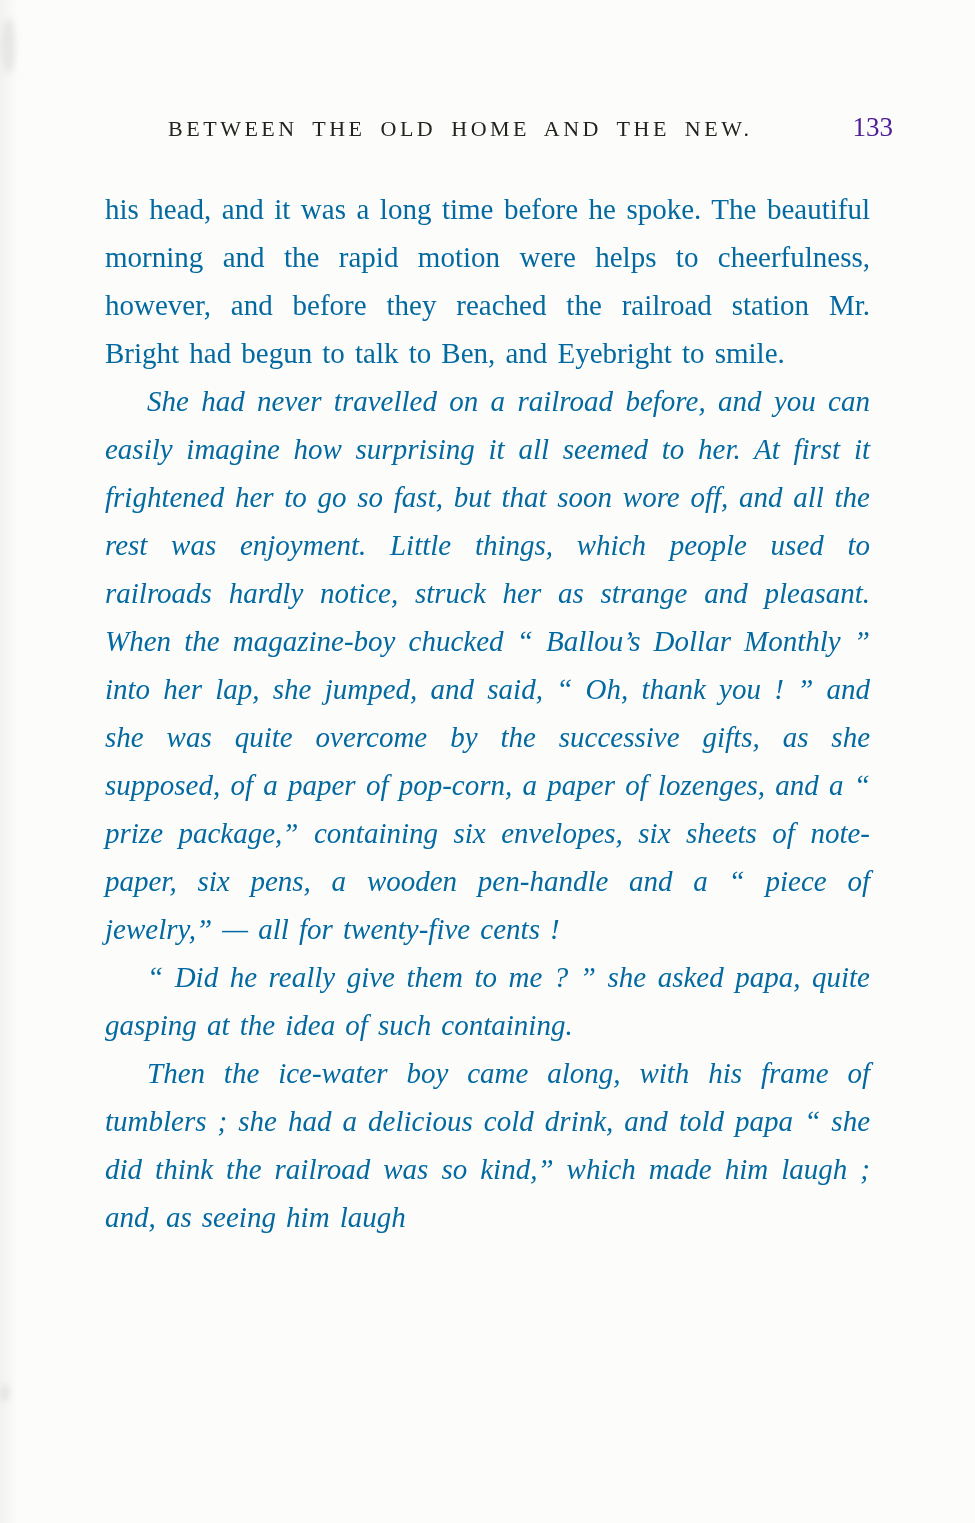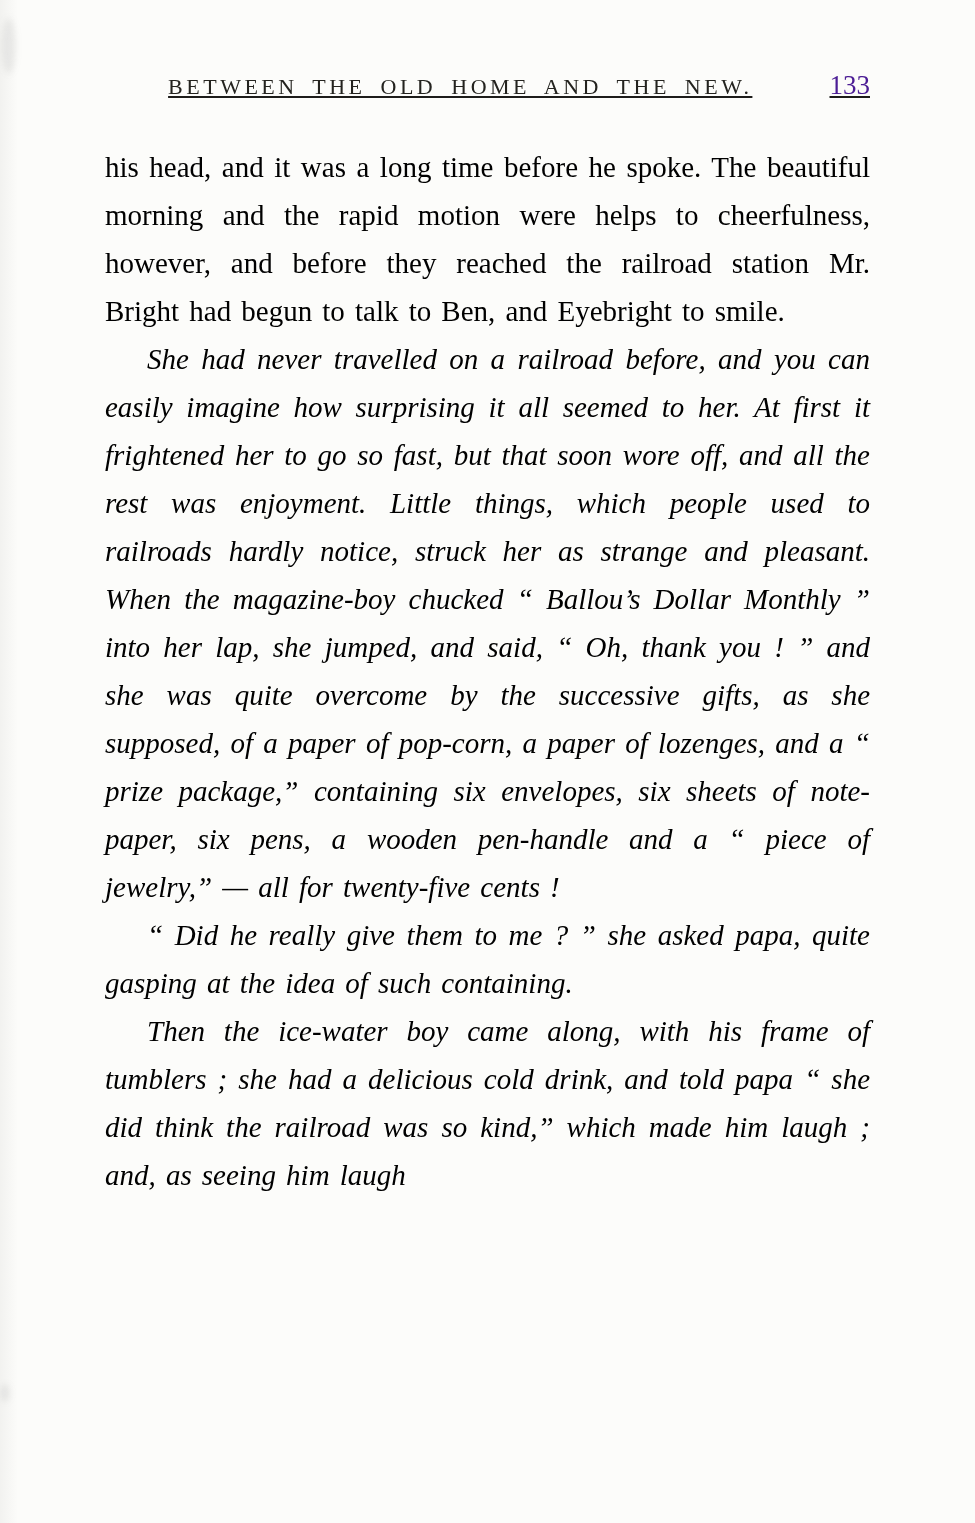--- a/index.html
+++ b/index.html
@@ -33,23 +33,22 @@
     filter: blur(3px);
     border-radius: 50%;
     pointer-events: none;
   }
   .smudge.top-left { left: 2px; top: 18px; width: 14px; height: 56px; }
   .smudge.bottom-left { left: 0px; top: 1384px; width: 10px; height: 18px; }
 
   .header {
     display: flex;
     align-items: baseline;
-    padding: 0 105px;
-    margin-top: 70px;
-    text-decoration: underline;
+    padding: 0 82px;
+    margin-top: 112px;
   }
   .running-title {
     flex: 1;
     text-align: center;
     font-size: 22px;
     letter-spacing: 3.5px;
     word-spacing: 6px;
     font-weight: 500;
     color: #24231f;
     white-space: nowrap;
@@ -63,21 +62,21 @@
   .text-block {
     padding: 0 105px;
     margin-top: 42px;
   }
   .para {
     margin: 0;
     font-size: 29px;
     line-height: 48px;
     text-align: justify;
     word-spacing: 0.10em;
-    color: #000000;
+    color: #0369a1;
   }
   .para.indent { text-indent: 42px; font-style: italic; }
 </style>
 </head>
 <body>
 
 <div class="page">
 
   <span class="smudge top-left"></span>
   <span class="smudge bottom-left"></span>

